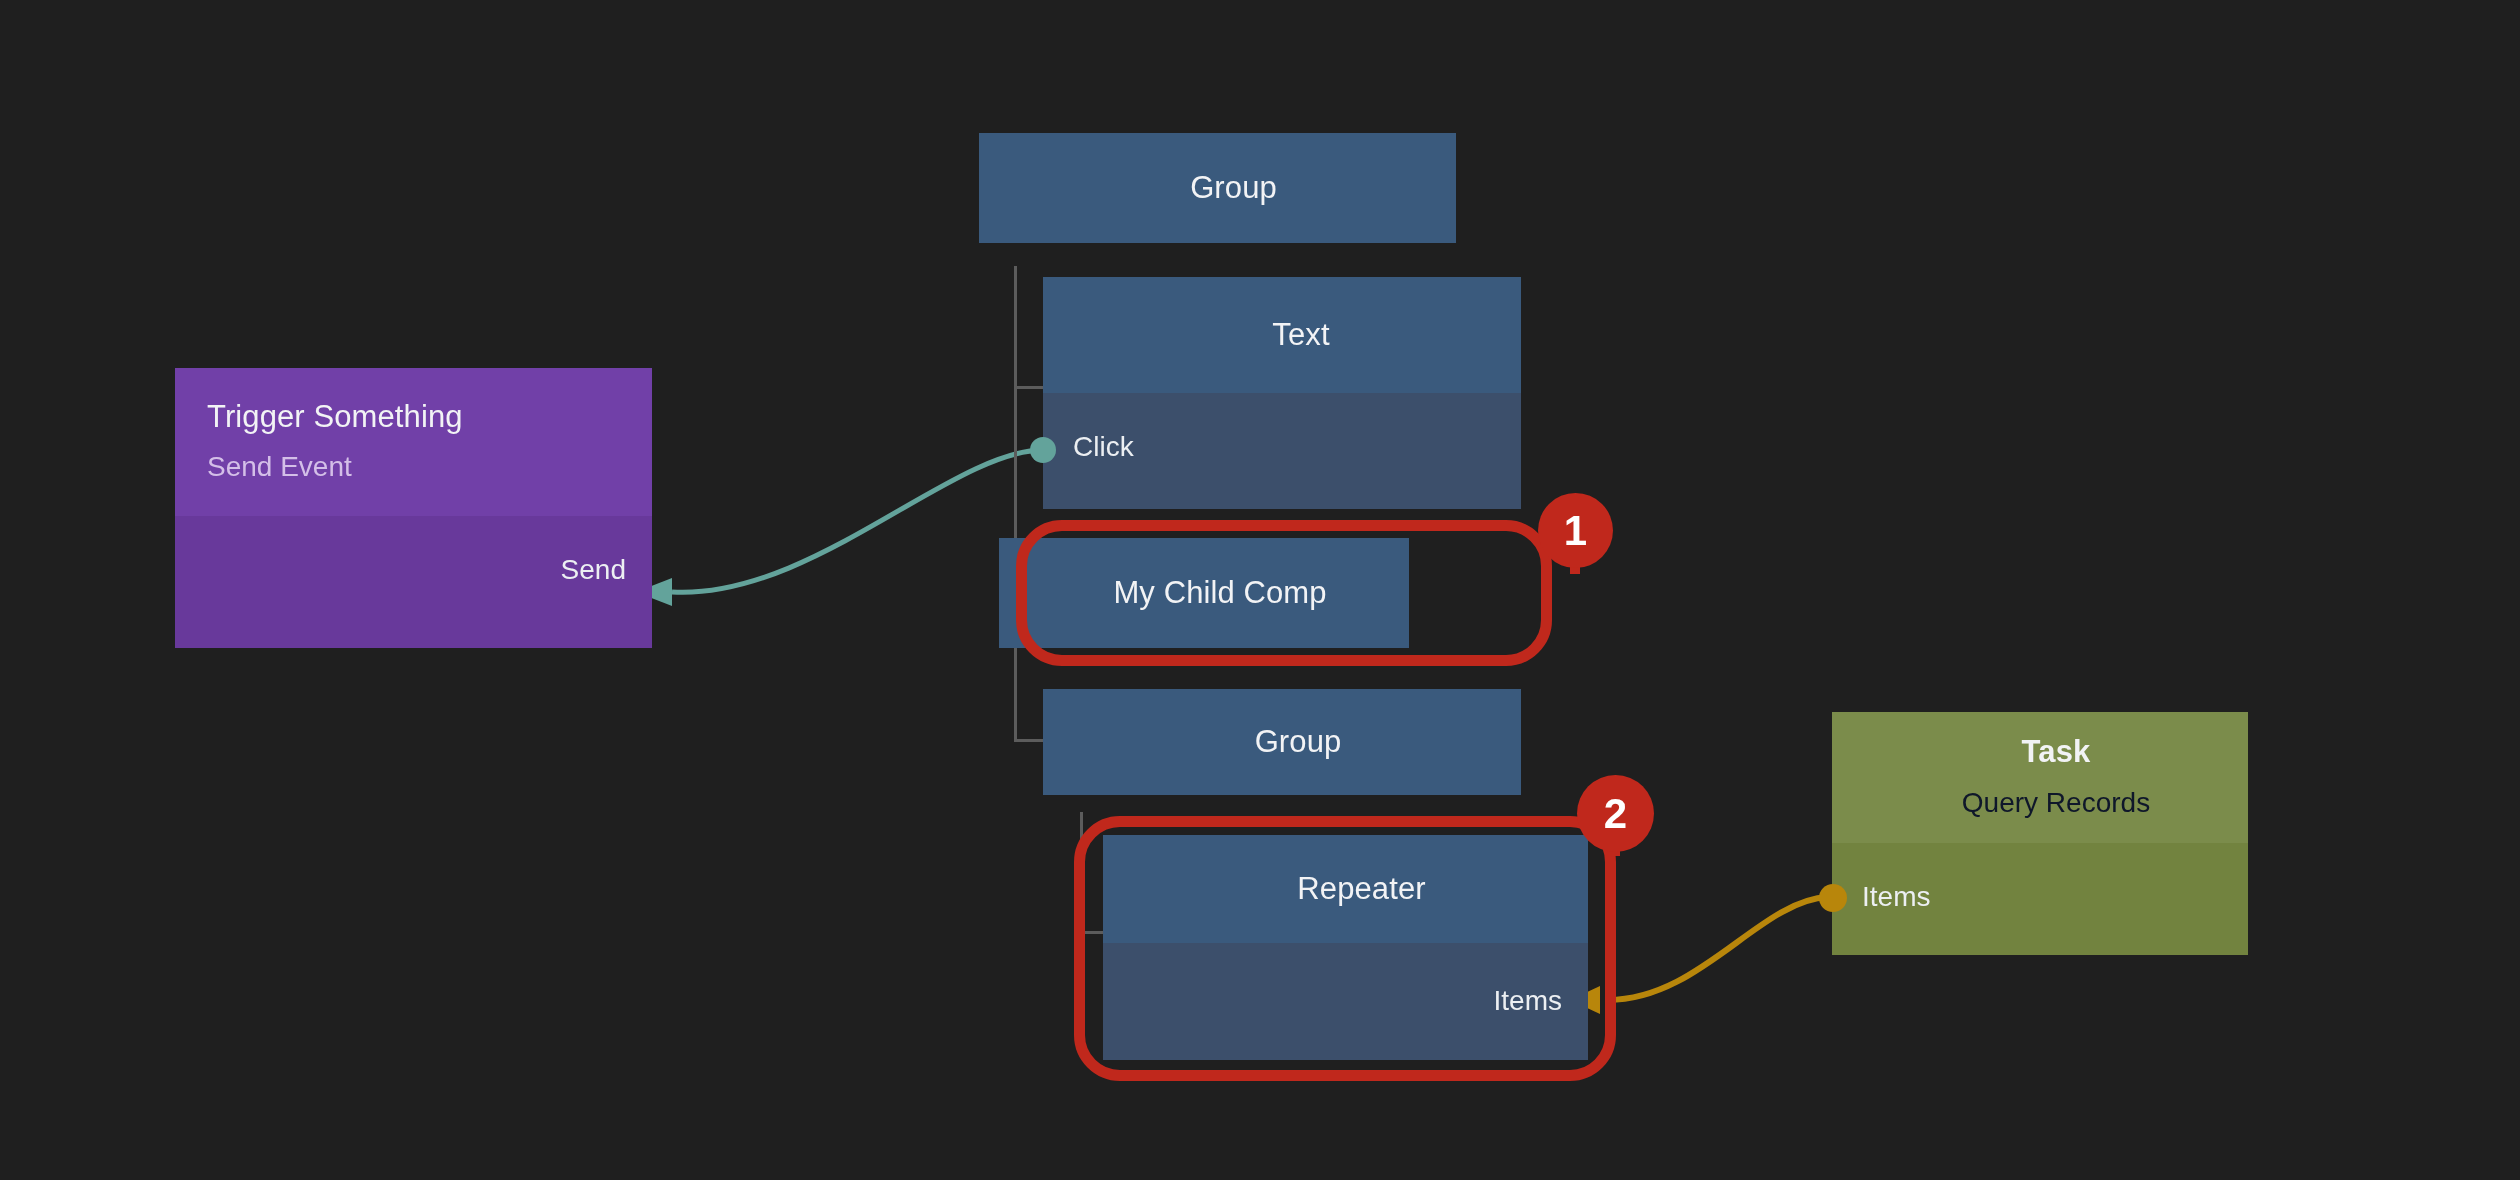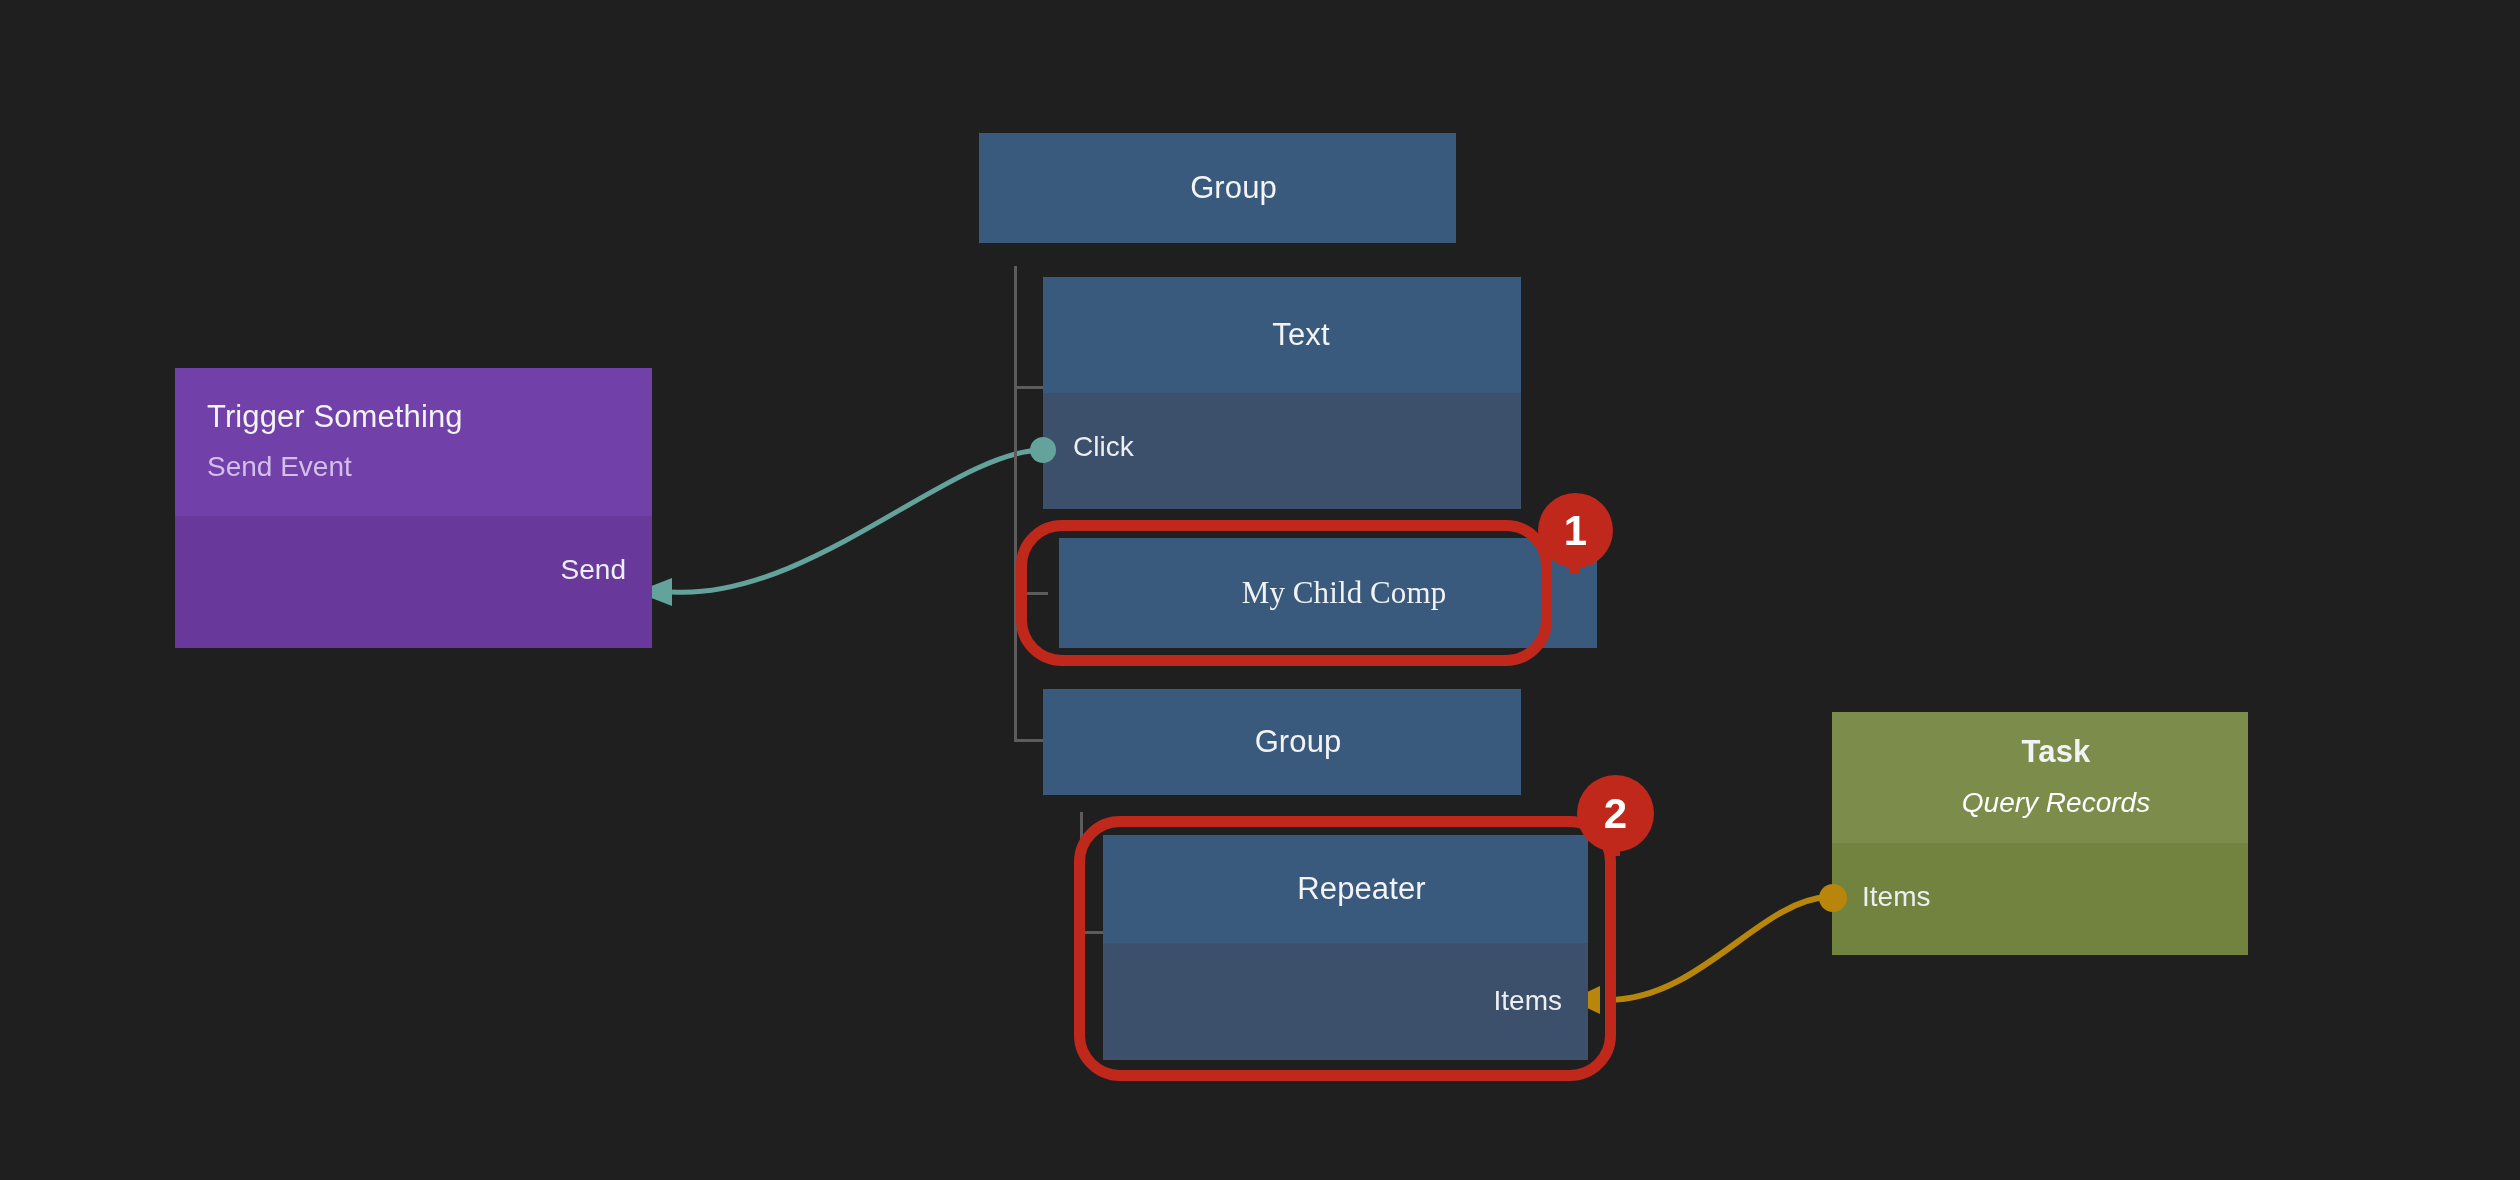--- a/index.html
+++ b/index.html
@@ -74,21 +74,21 @@
 
   
   .purple .node-head { background: #7140a8; }
   .purple .node-body { background: #68399b; }
   .purple .node-subtitle { color: #d4bfe8; }
 
   
   .green .node-head { background: #7b8c4b; }
   .green .node-body { background: #72833f; }
   .green .node-title { font-weight: bold; }
-  .green .node-subtitle { color: #ffffff; font-style: italic; }
+  .green .node-subtitle { color: #0f172a; }
 
   
   .port {
     position: absolute;
     font-size: 28px;
     color: #eceff2;
     white-space: nowrap;
   }
   .port.in  { left: 30px; }
   .port.out { right: 26px; }
@@ -171,21 +171,21 @@
   <div class="node blue" style="left:1043px; top:277px; width:478px; height:232px;">
     <div class="node-head" style="height:116px;padding-left:38px;">
       <div class="node-title">Text</div>
     </div>
     <div class="node-body">
       <div class="port in" style="top:38px;">Click</div>
     </div>
   </div>
   <div class="port-dot" style="left:1030px; top:437px; width:26px; height:26px; background:#63a39b;"></div>
 
-  <div class="node blue" style="left:1059px; top:538px; width:538px; height:110px;font-family:Liberation Serif, serif;">
+  <div class="node blue" style="left:999px; top:538px; width:410px; height:110px;">
     <div class="node-head" style="height:110px;">
       <div class="node-title">My Child Comp</div>
     </div>
   </div>
 
   <div class="node blue" style="left:1043px; top:689px; width:478px; height:106px;">
     <div class="node-head" style="height:106px;">
       <div class="node-title">Group</div>
     </div>
   </div>

